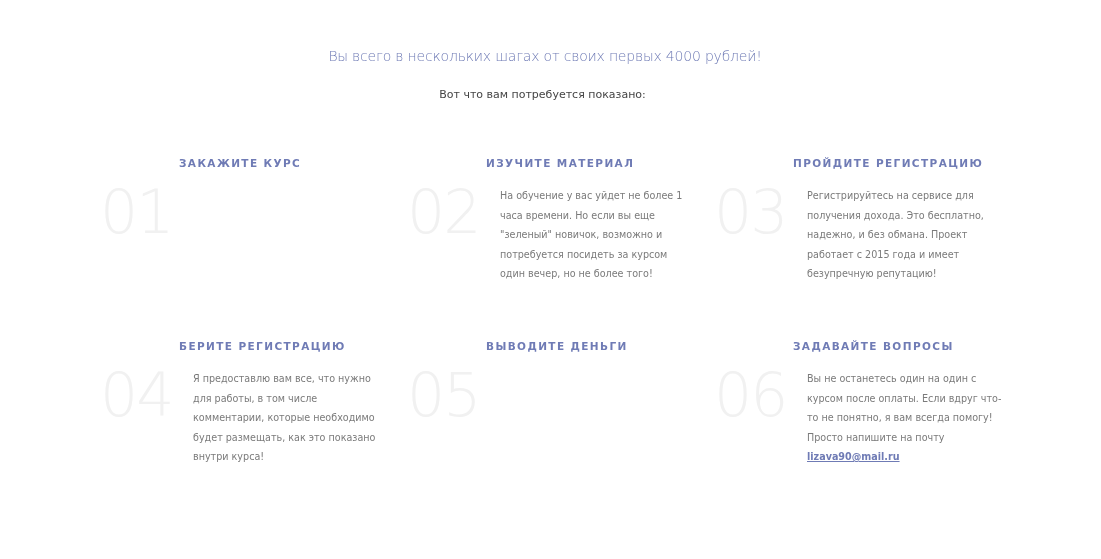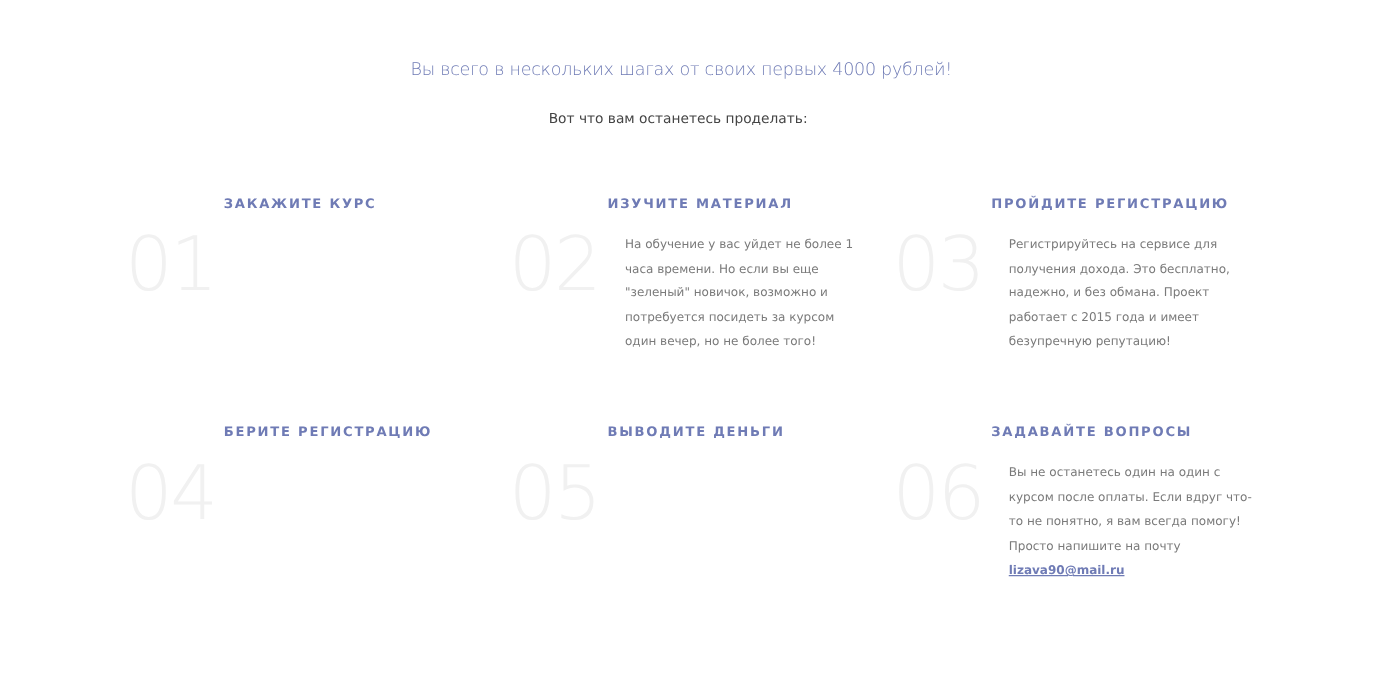--- a/index.html
+++ b/index.html
@@ -77,21 +77,21 @@
     .step-text a {
       color: #6f7bb5;
       font-weight: bold;
       text-decoration: underline;
     }
   </style>
 </head>
 <body>
 
 <h1 class="title">Вы всего в нескольких шагах от своих первых 4000 рублей!</h1>
-<p class="subtitle">Вот что вам останетесь проделать:</p>
+<p class="subtitle">Вот что вам потребуется показано:</p>
 
 <div class="step" style="left:95px; top:150px;">
   <div class="step-num">01</div>
   <div class="step-title">ЗАКАЖИТЕ КУРС</div>
 </div>
 
 <div class="step" style="left:402px; top:150px;">
   <div class="step-num">02</div>
   <div class="step-title">ИЗУЧИТЕ МАТЕРИАЛ</div>
   <p class="step-text">На обучение у вас уйдет не более 1 часа времени. Но если вы еще "зеленый" новичок, возможно и потребуется посидеть за курсом один вечер, но не более того!</p>
@@ -99,20 +99,21 @@
 
 <div class="step" style="left:709px; top:150px;">
   <div class="step-num">03</div>
   <div class="step-title">ПРОЙДИТЕ РЕГИСТРАЦИЮ</div>
   <p class="step-text">Регистрируйтесь на сервисе для получения дохода. Это бесплатно, надежно, и без обмана. Проект работает с 2015 года и имеет безупречную репутацию!</p>
 </div>
 
 <div class="step" style="left:95px; top:333px;">
   <div class="step-num">04</div>
   <div class="step-title">БЕРИТЕ РЕГИСТРАЦИЮ</div>
+  <p class="step-text">Я предоставлю вам все, что нужно для работы, в том числе комментарии, которые необходимо будет размещать, как это показано внутри курса!</p>
 </div>
 
 <div class="step" style="left:402px; top:333px;">
   <div class="step-num">05</div>
   <div class="step-title">ВЫВОДИТЕ ДЕНЬГИ</div>
 </div>
 
 <div class="step" style="left:709px; top:333px;text-decoration:underline;">
   <div class="step-num">06</div>
   <div class="step-title">ЗАДАВАЙТЕ ВОПРОСЫ</div>

